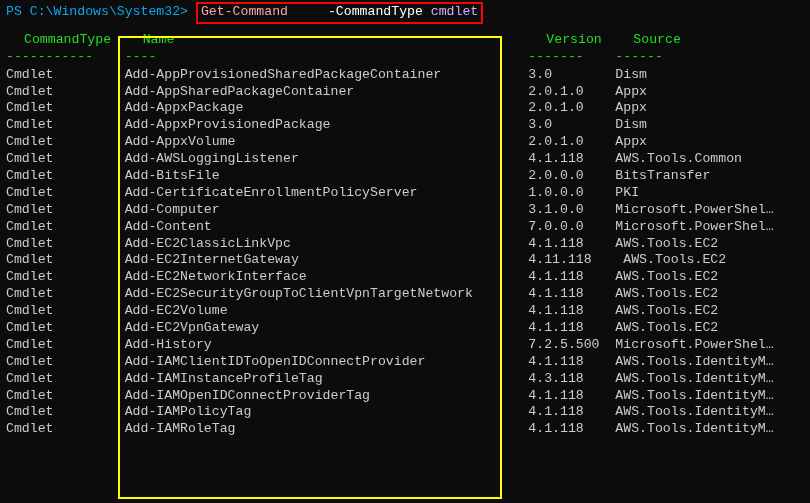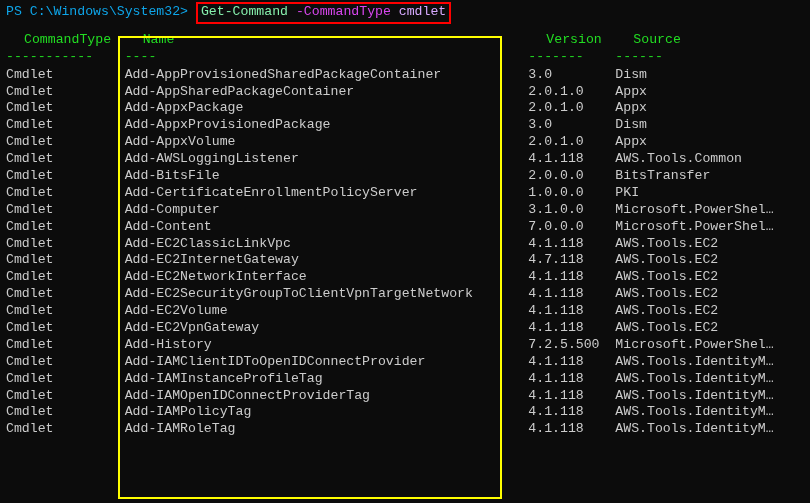--- a/index.html
+++ b/index.html
@@ -20,22 +20,22 @@
   .prompt-line {
     white-space: pre;
     margin-bottom: 8px;
   }
   .prompt-text { color: #0ea5e9; }
   .red-box {
     border: 2px solid #ff0000;
     padding: 0 3px 1px 3px;
     display: inline-block;
   }
-  .cmd-yellow { color: #86efac; }
-  .cmd-gray   { color: #d946ef; }
+  .cmd-yellow { color: #fca5a5; }
+  .cmd-gray   { color: #ffffff; padding-left: 32px; }
   .cmd-purple { color: #d7aaff; }
   .header-row {
     white-space: pre;
     color: #22dd22;
     margin-top: 4px;
     margin-left: 18px;
   }
   .divider-row {
     white-space: pre;
     color: #22dd22;
@@ -65,28 +65,28 @@
       <div class="data-row">Cmdlet         Add-AppSharedPackageContainer                      2.0.1.0    Appx</div>
       <div class="data-row">Cmdlet         Add-AppxPackage                                    2.0.1.0    Appx</div>
       <div class="data-row">Cmdlet         Add-AppxProvisionedPackage                         3.0        Dism</div>
       <div class="data-row">Cmdlet         Add-AppxVolume                                     2.0.1.0    Appx</div>
       <div class="data-row">Cmdlet         Add-AWSLoggingListener                             4.1.118    AWS.Tools.Common</div>
       <div class="data-row">Cmdlet         Add-BitsFile                                       2.0.0.0    BitsTransfer</div>
       <div class="data-row">Cmdlet         Add-CertificateEnrollmentPolicyServer              1.0.0.0    PKI</div>
       <div class="data-row">Cmdlet         Add-Computer                                       3.1.0.0    Microsoft.PowerShel…</div>
       <div class="data-row">Cmdlet         Add-Content                                        7.0.0.0    Microsoft.PowerShel…</div>
       <div class="data-row">Cmdlet         Add-EC2ClassicLinkVpc                              4.1.118    AWS.Tools.EC2</div>
-      <div class="data-row">Cmdlet         Add-EC2InternetGateway                             4.7.118    AWS.Tools.EC2</div>
+      <div class="data-row">Cmdlet         Add-EC2InternetGateway                             4.11.118    AWS.Tools.EC2</div>
       <div class="data-row">Cmdlet         Add-EC2NetworkInterface                            4.1.118    AWS.Tools.EC2</div>
       <div class="data-row">Cmdlet         Add-EC2SecurityGroupToClientVpnTargetNetwork       4.1.118    AWS.Tools.EC2</div>
       <div class="data-row">Cmdlet         Add-EC2Volume                                      4.1.118    AWS.Tools.EC2</div>
       <div class="data-row">Cmdlet         Add-EC2VpnGateway                                  4.1.118    AWS.Tools.EC2</div>
       <div class="data-row">Cmdlet         Add-History                                        7.2.5.500  Microsoft.PowerShel…</div>
       <div class="data-row">Cmdlet         Add-IAMClientIDToOpenIDConnectProvider             4.1.118    AWS.Tools.IdentityM…</div>
-      <div class="data-row">Cmdlet         Add-IAMInstanceProfileTag                          4.1.118    AWS.Tools.IdentityM…</div>
+      <div class="data-row">Cmdlet         Add-IAMInstanceProfileTag                          4.3.118    AWS.Tools.IdentityM…</div>
       <div class="data-row">Cmdlet         Add-IAMOpenIDConnectProviderTag                    4.1.118    AWS.Tools.IdentityM…</div>
       <div class="data-row">Cmdlet         Add-IAMPolicyTag                                   4.1.118    AWS.Tools.IdentityM…</div>
       <div class="data-row">Cmdlet         Add-IAMRoleTag                                     4.1.118    AWS.Tools.IdentityM…</div>
     </div>
 
 </div>
 
 <div class="yellow-box" id="ybox" style="left: 118px; top: 36px; width: 380px; height: 459px;"></div>
 
 </body></html>

